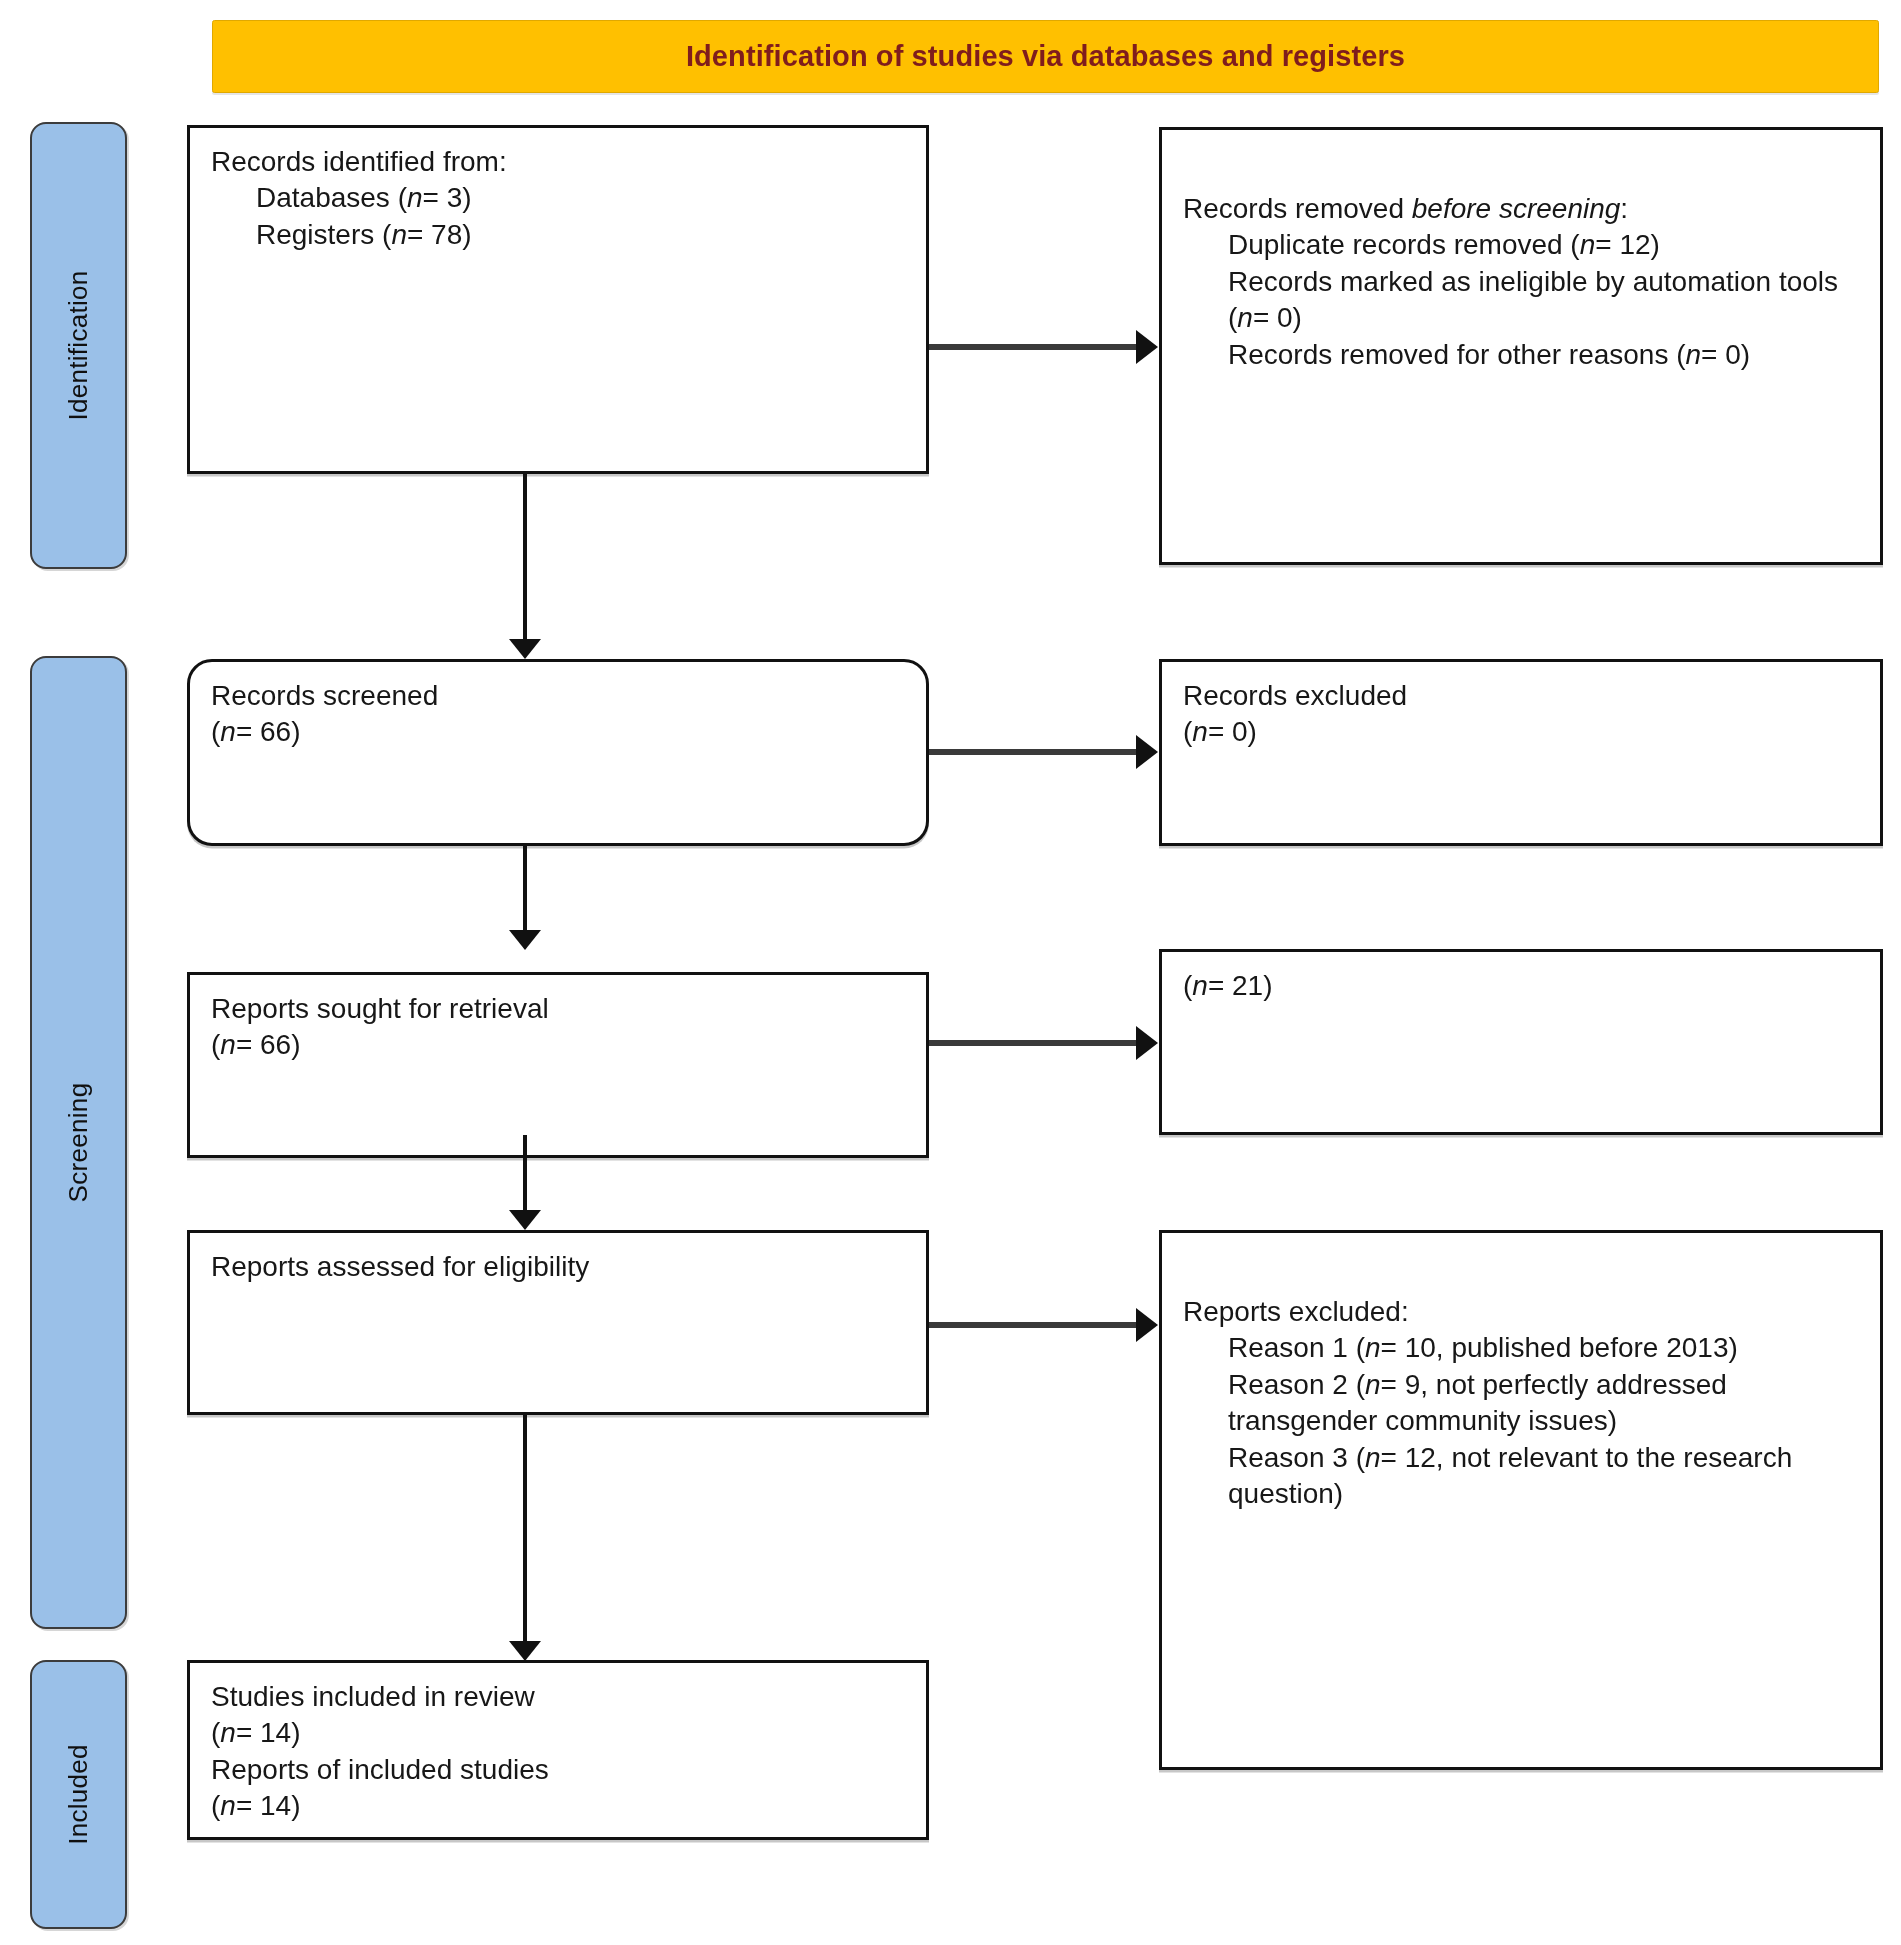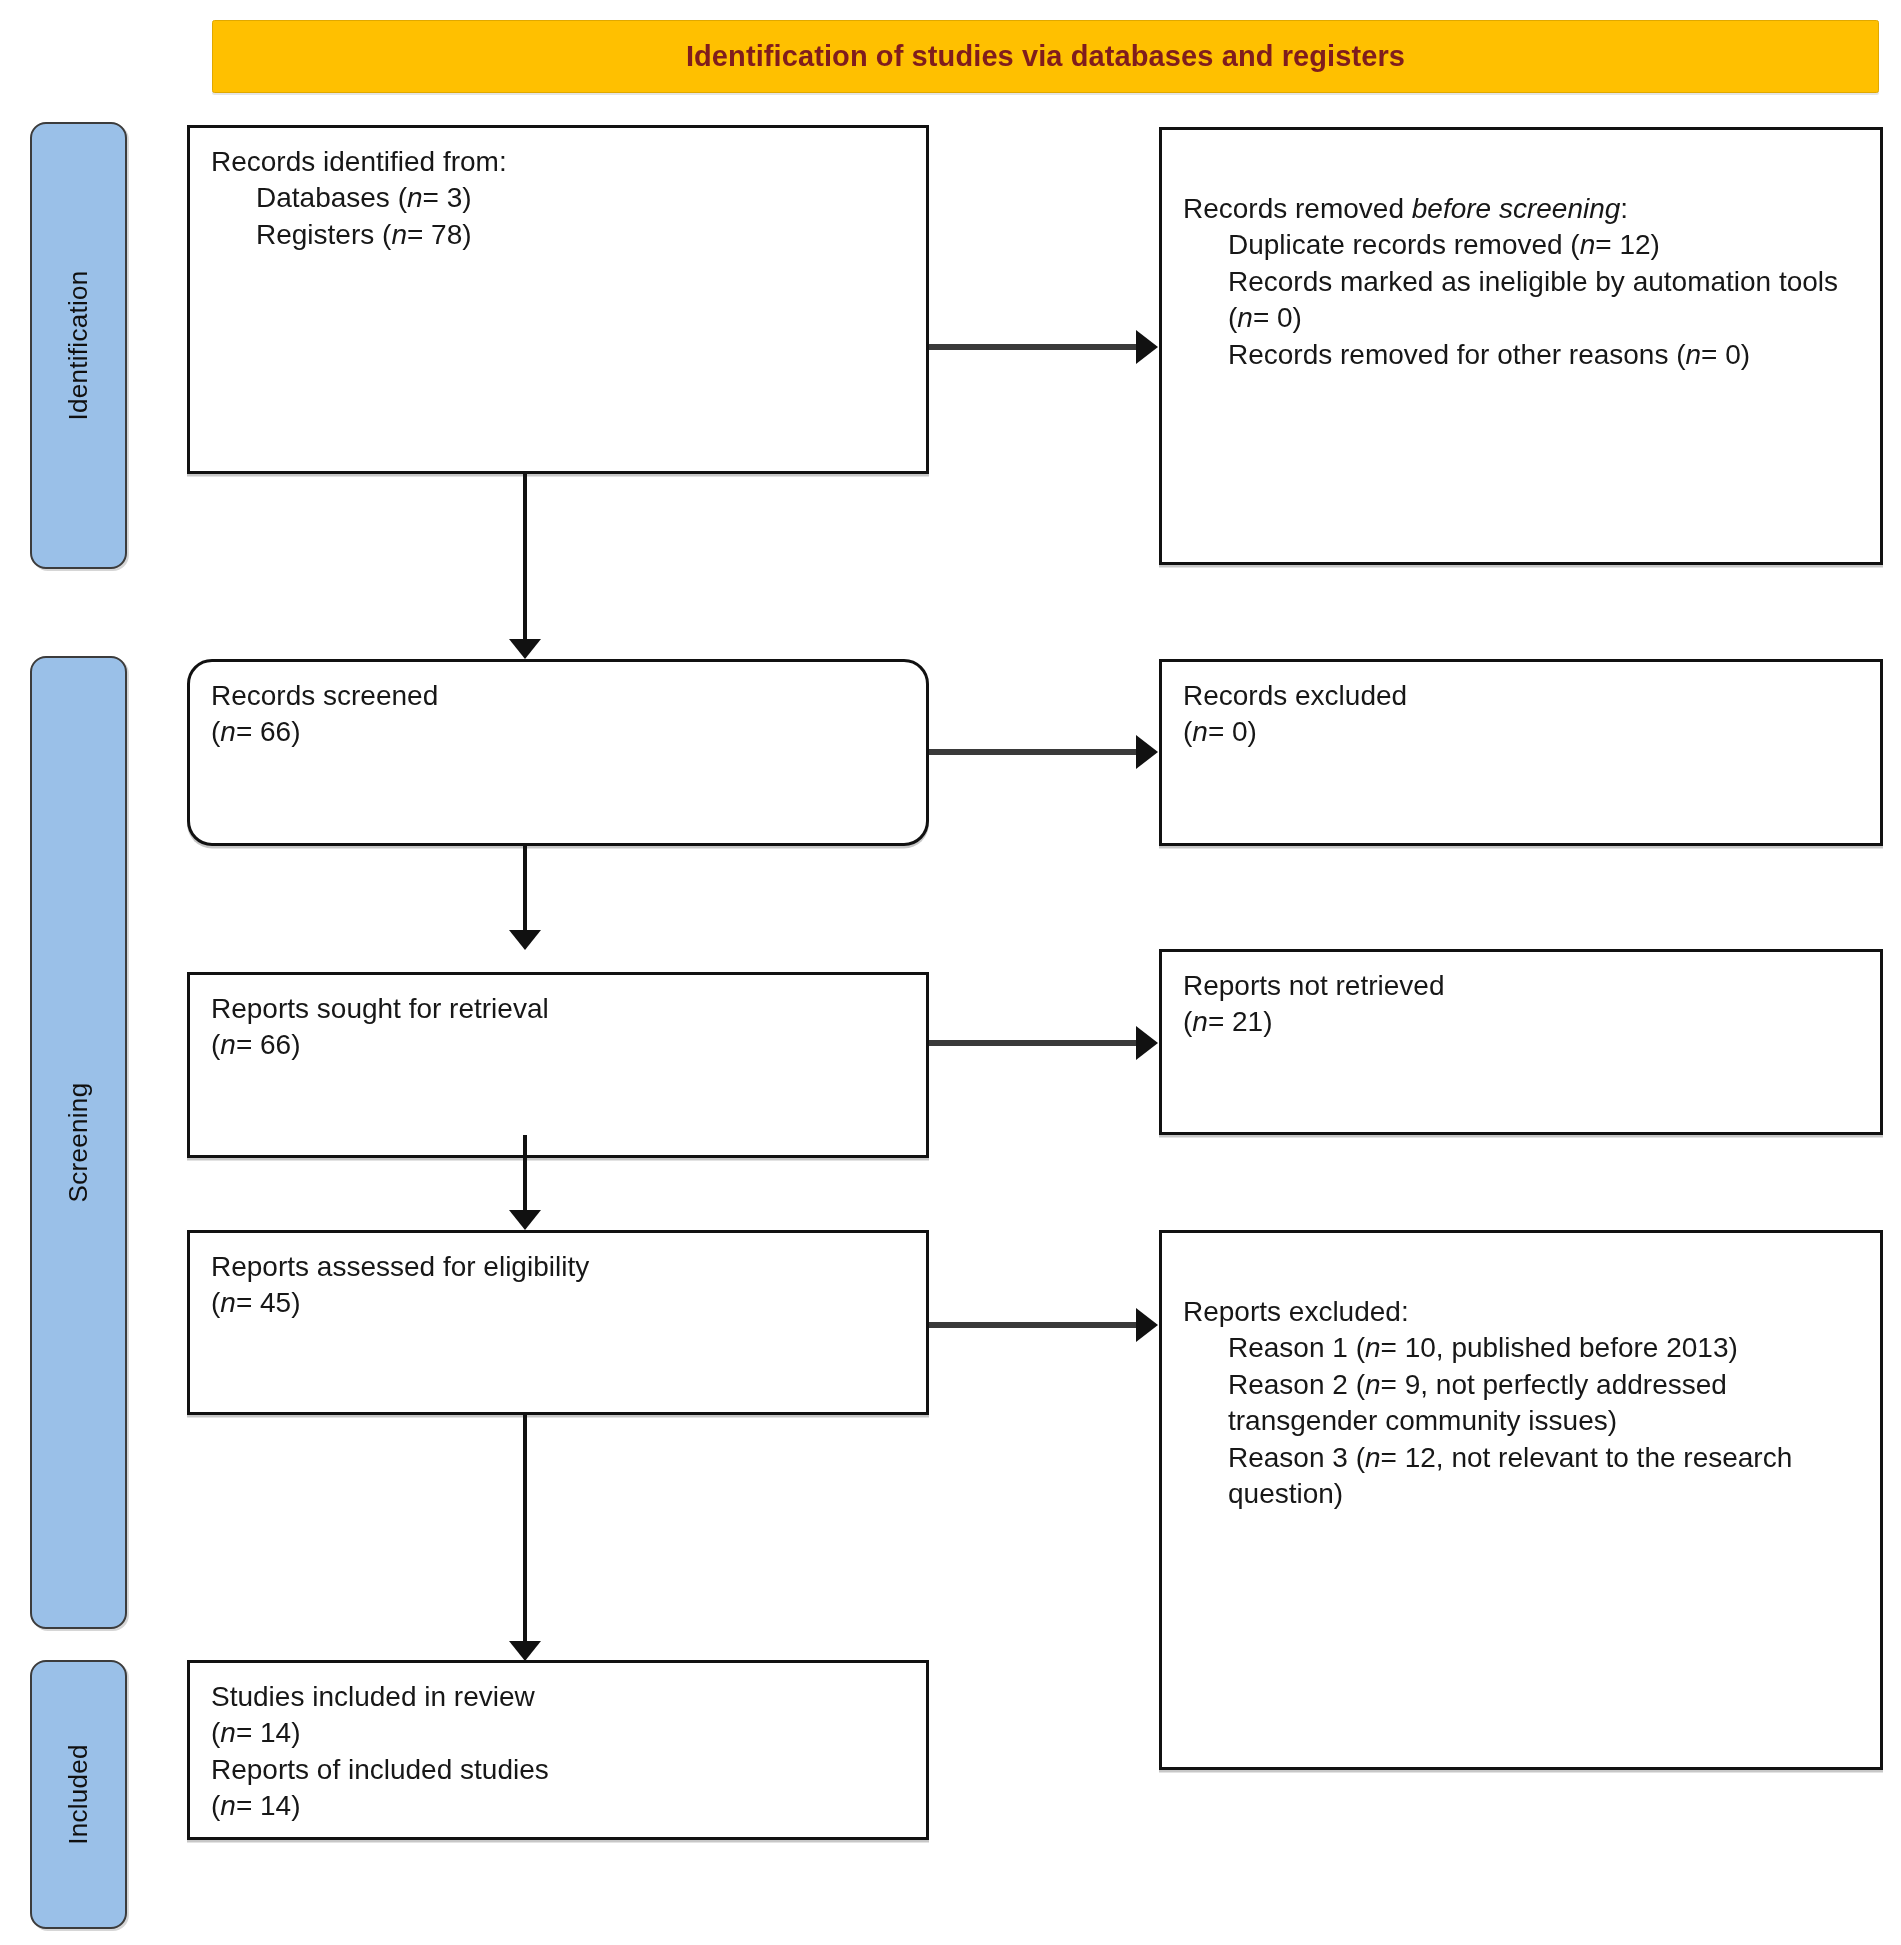--- a/index.html
+++ b/index.html
@@ -202,29 +202,27 @@
 
   <div class="flow-box" id="box-sought">
     <div class="box-inner">
       <div class="line">Reports sought for retrieval</div>
       <div class="line"><span>(</span><i>n</i><span>= 66)</span></div>
     </div>
   </div>
 
   <div class="flow-box" id="box-not-retrieved">
     <div class="box-inner">
-      <div class="line">Reports not retrieved</div>
       <div class="line"><span>(</span><i>n</i><span>= 21)</span></div>
     </div>
   </div>
 
   <div class="flow-box" id="box-assessed">
     <div class="box-inner">
       <div class="line">Reports assessed for eligibility</div>
-      <div class="line"><span>(</span><i>n</i><span>= 45)</span></div>
     </div>
   </div>
 
   <div class="flow-box top-align" id="box-reports-excluded">
     <div class="box-inner">
       <div class="line wrap">Reports excluded:</div>
       <div class="line wrap indent"><span>Reason 1 (</span><i>n</i><span>= 10, published before 2013)</span></div>
       <div class="line wrap indent"><span>Reason 2 (</span><i>n</i><span>= 9, not perfectly addressed transgender community issues)</span></div>
       <div class="line wrap indent"><span>Reason 3 (</span><i>n</i><span>= 12, not relevant to the research question)</span></div>
     </div>

